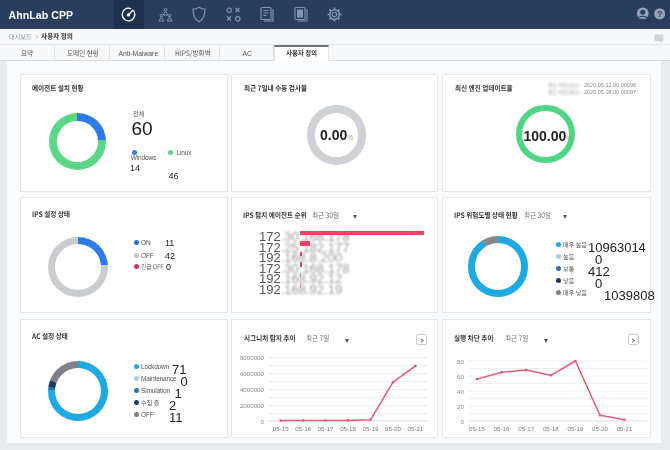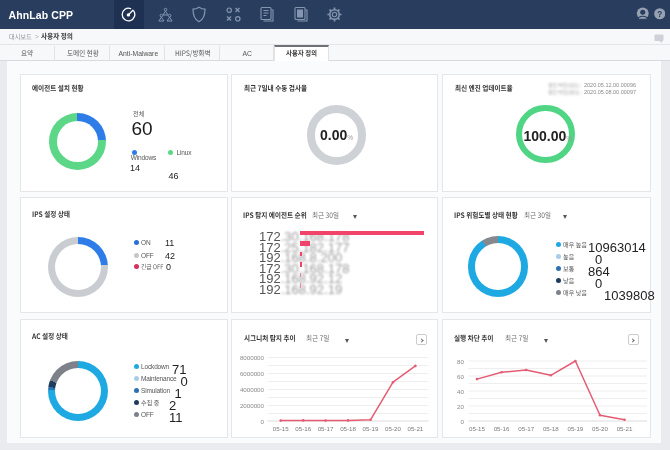--- a/index.html
+++ b/index.html
@@ -498,21 +498,21 @@
       </g>
     </svg>
   <div class="lv" style="left:152px;top:55px;">0</div>
   <span class="dot" style="left:112.5px;top:68px;background:#2d72b0;"></span>
   <svg class="K" style="left:119.50px;top:67.60px;" width="11.33" height="5.60">
       <g transform="translate(0,5.60) scale(0.006160,-0.007000)" fill="#555555">
         <use href="#q2" x="0"></use>
         <use href="#q88" x="920"></use>
       </g>
     </svg>
-  <div class="lv" style="left:145px;top:67px;">864</div>
+  <div class="lv" style="left:145px;top:67px;">412</div>
   <span class="dot" style="left:112.5px;top:80px;background:#1e3d5c;"></span>
   <svg class="K" style="left:119.50px;top:79.60px;" width="11.33" height="5.60">
       <g transform="translate(0,5.60) scale(0.006160,-0.007000)" fill="#555555">
         <use href="#q89" x="0"></use>
         <use href="#q87" x="920"></use>
       </g>
     </svg>
   <div class="lv" style="left:152px;top:79px;">0</div>
   <span class="dot" style="left:112.5px;top:92px;background:#7d828a;"></span>
   <svg class="K" style="left:119.50px;top:91.60px;" width="24.05" height="5.60">

